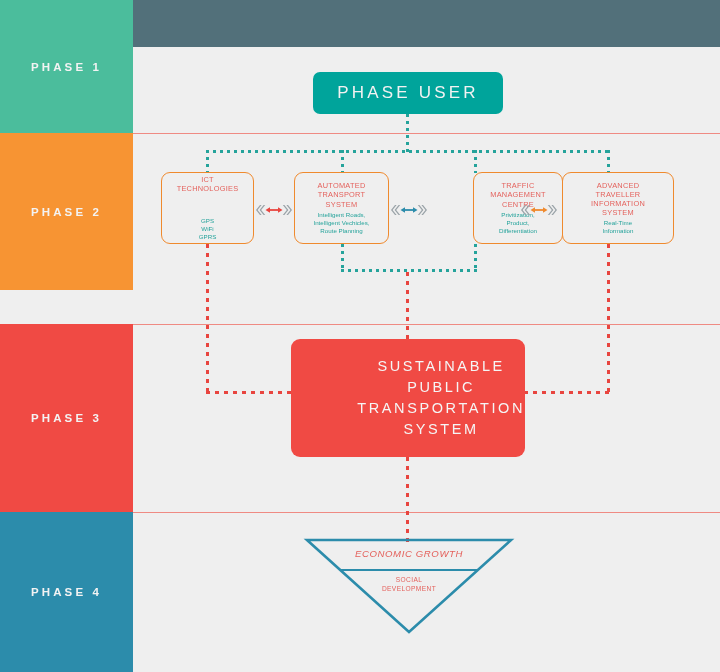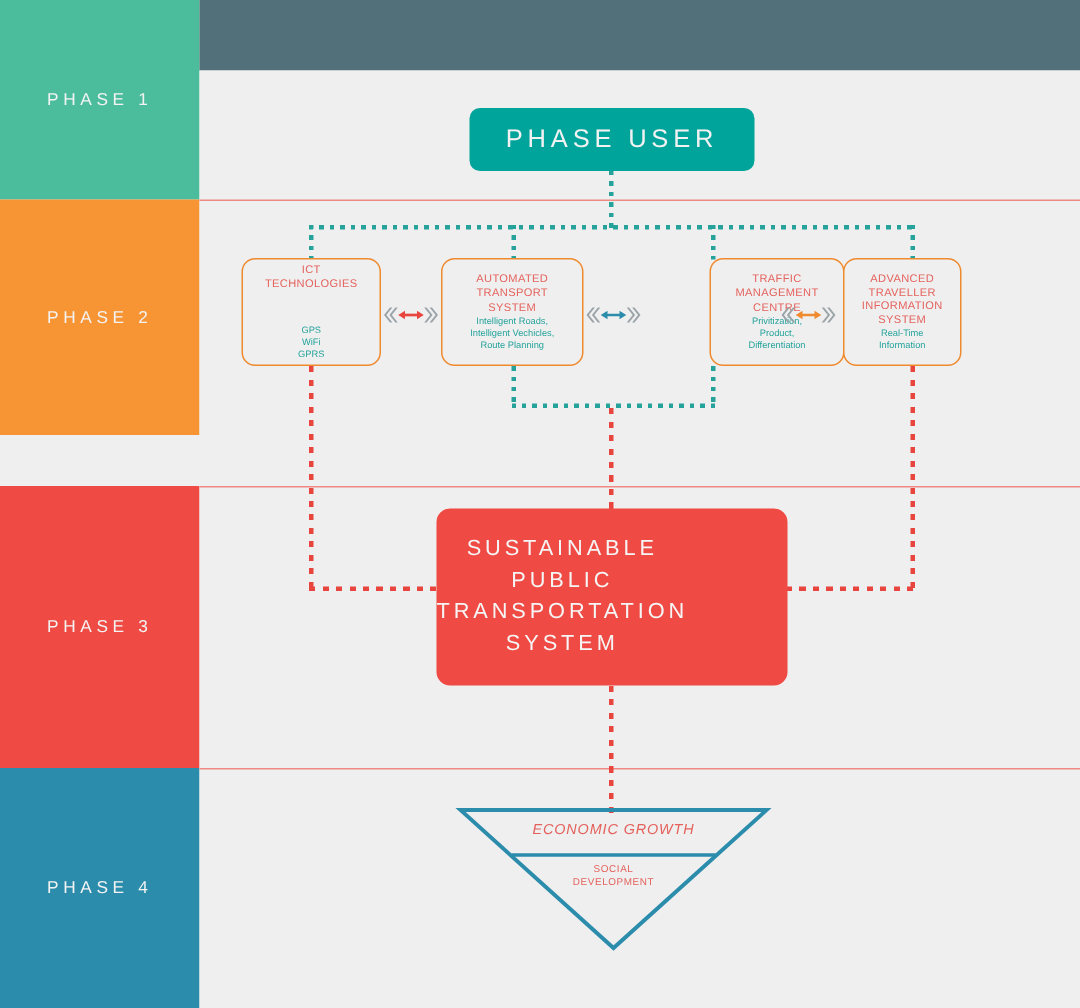--- a/index.html
+++ b/index.html
@@ -8,21 +8,21 @@
     background:#ffffff;
     font-family:"Liberation Sans", sans-serif;
     overflow:hidden;
   }
   #root{position:relative;width:720px;height:672px;background:#efefef;overflow:hidden;}
 
   
   .phase-rail{position:absolute;left:0;top:0;width:133px;height:672px;}
   .phase-band{position:absolute;left:0;width:133px;display:flex;align-items:center;justify-content:center;}
   .phase-label{
-    color:#f3f3f3;font-size:11.5px;letter-spacing:3.1px;font-weight:400;
+    color:#f3f3f3;font-size:11.5px;letter-spacing:3.1px;font-weight:700;
     white-space:nowrap;
   }
   #band1{top:0;height:133px;background:#4bbd9c;}
   #band2{top:133px;height:157px;background:#f79433;}
   #band3{top:324px;height:188px;background:#f04a44;}
   #band4{top:512px;height:160px;background:#2c8cab;}
 
   
   .header-strip{position:absolute;left:133px;top:0;width:587px;height:47px;background:#52707a;}
 
@@ -51,27 +51,27 @@
     top:172px;height:72px;
     border:1.7px solid #ef8a2e;border-radius:9px;background:#efefef;
     display:flex;flex-direction:column;align-items:center;justify-content:center;
     padding:2px 3px;
   }
   .p2title{color:#e4615c;font-size:7.4px;line-height:9.3px;text-align:center;letter-spacing:.25px;font-weight:400;}
   .p2sub{color:#25a39b;font-size:6.2px;line-height:8.1px;text-align:center;margin-top:1.5px;font-weight:400;}
   #box-ict{left:161px;width:93px;justify-content:space-between;}
   #box-ats{left:294px;width:95px;}
   #box-tmc{left:429px;width:90px;margin-left:44px;}
-  #box-atis{left:562px;width:79px;}
+  #box-atis{left:562px;width:112px;}
 
   
   .sustain{
     left:291px;top:339px;width:234px;height:118px;
     background:#f04a44;border-radius:9px;
-    display:flex;align-items:center;justify-content:flex-start;
+    display:flex;align-items:center;justify-content:flex-end;
     color:#f5f5f5;font-size:14.5px;line-height:21px;letter-spacing:2.6px;text-align:center;
   }
 
   
   .dot-v{position:absolute;width:3px;}
   .dot-h{position:absolute;height:3px;}
   .teal-v{background-image:repeating-linear-gradient(to bottom,#25a39b 0 3px,transparent 3px 7px);}
   .teal-h{background-image:repeating-linear-gradient(to right,#25a39b 0 3px,transparent 3px 7px);}
   .red-v{background-image:repeating-linear-gradient(to bottom,#e8453f 0 4px,transparent 4px 9px);}
   .red-h{background-image:repeating-linear-gradient(to right,#e8453f 0 4px,transparent 4px 9px);}

